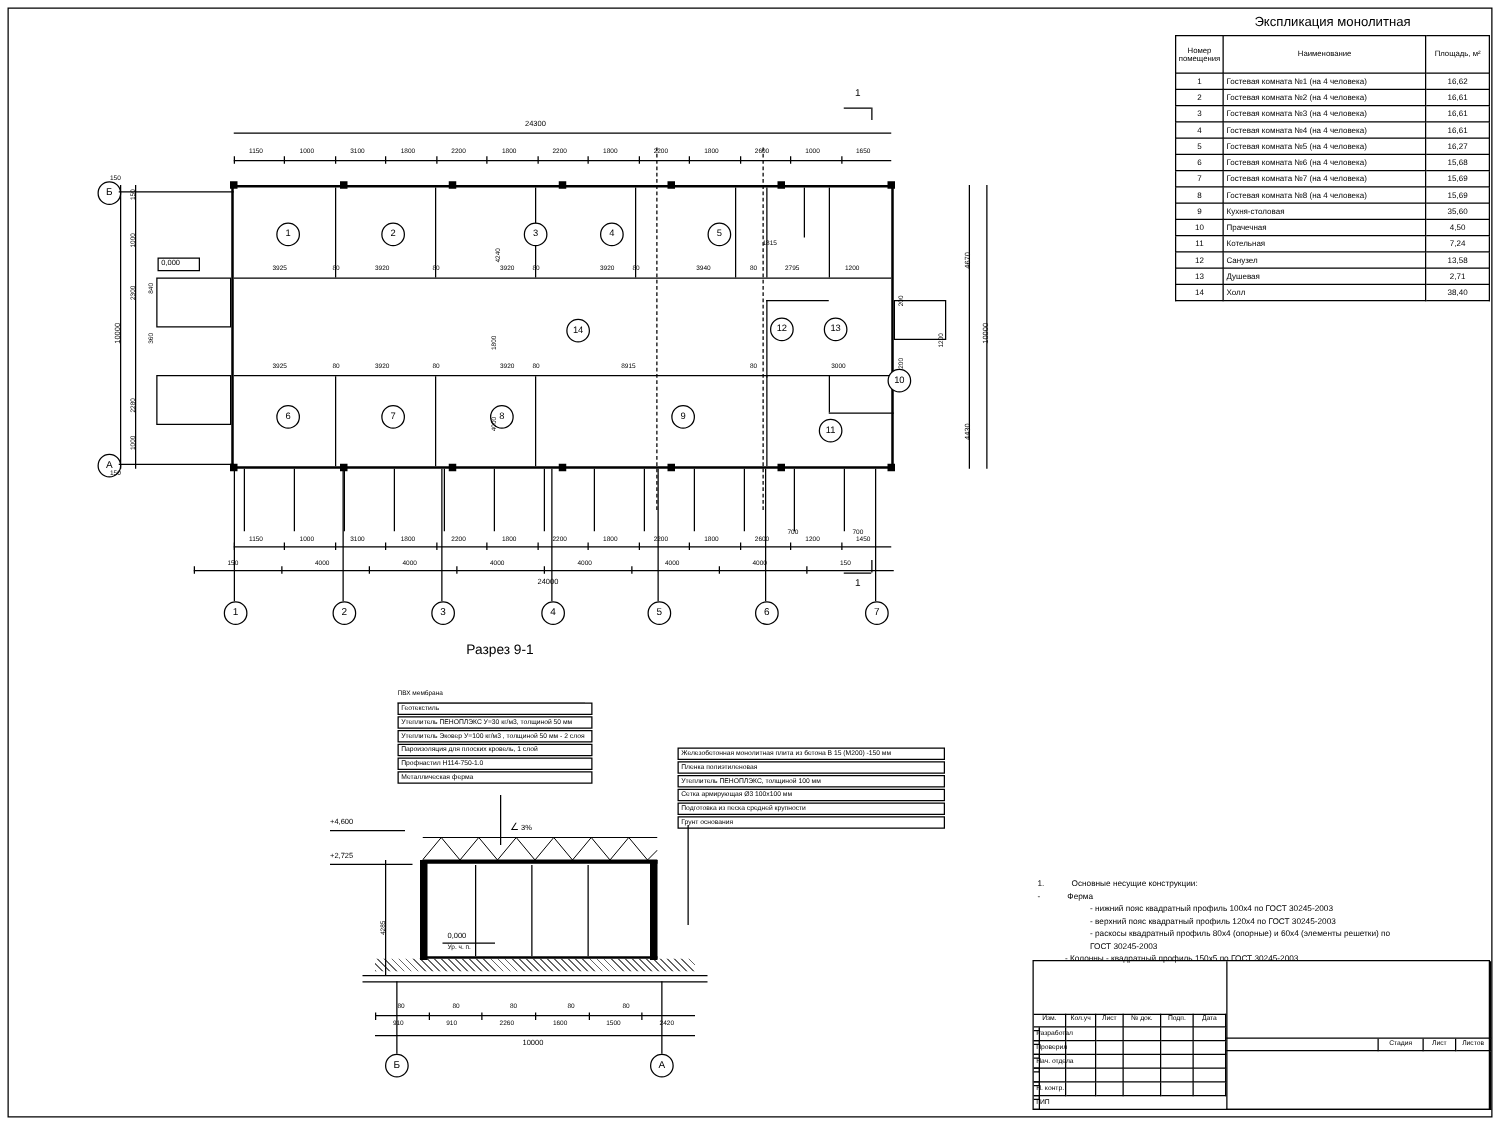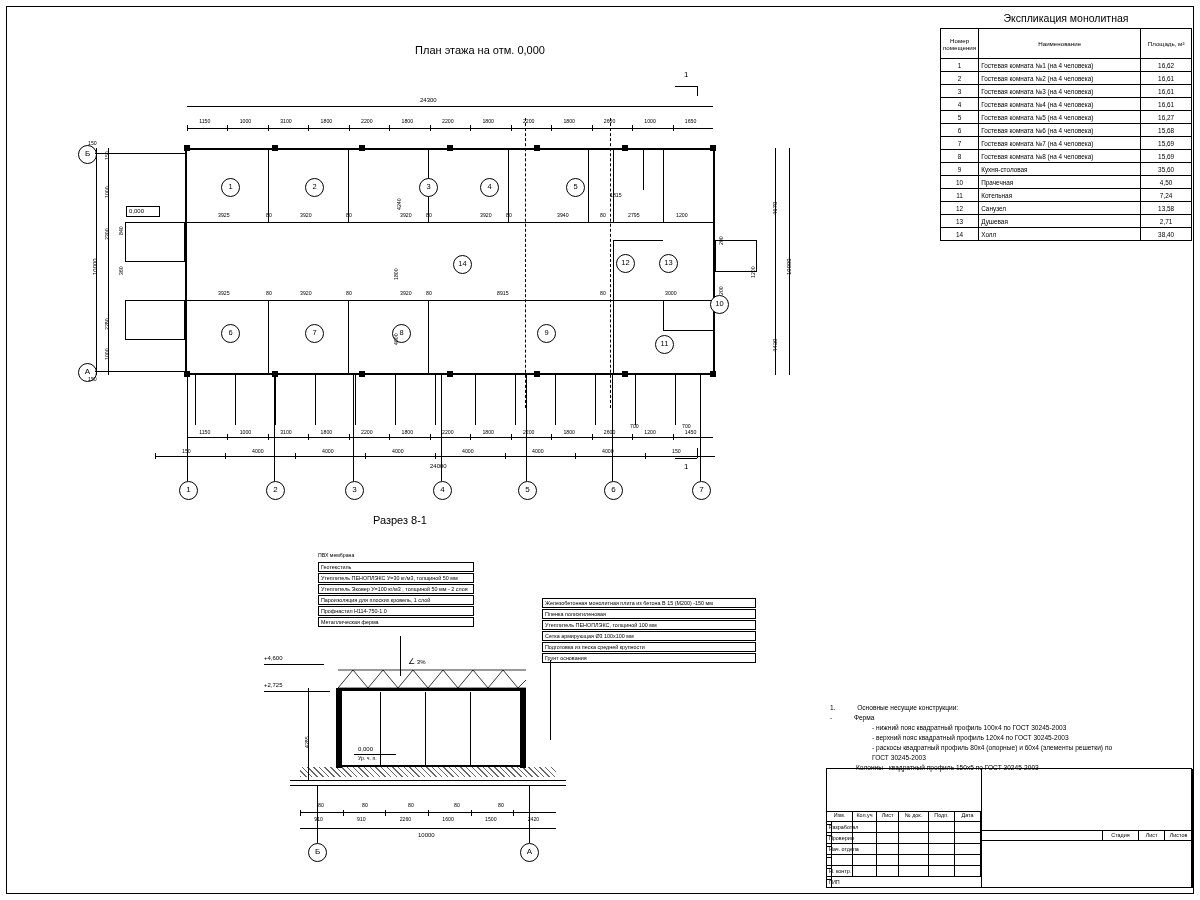--- a/index.html
+++ b/index.html
@@ -135,22 +135,21 @@
           </tr>
           <tr>
             <td class="c-num">14</td>
             <td class="c-name">Холл</td>
             <td class="c-area">38,40</td>
           </tr>
         </tbody>
     </table>
   </div>
 
-  <div class="plan-title">План этажа на отм. 0,000</div>
-  <div class="section-title">Разрез 8-1</div>
+  <div class="section-title">Разрез 9-1</div>
 
   <div class="abs" style="left:0;top:0;width:940px;height:520px;">
 
     <div class="wall" style="left:185px;top:148px;width:530px;height:2px;"></div>
     <div class="wall" style="left:185px;top:373px;width:530px;height:2px;"></div>
     <div class="wall" style="left:185px;top:148px;width:2px;height:227px;"></div>
     <div class="wall" style="left:713px;top:148px;width:2px;height:227px;"></div>
 
     <div class="wall" style="left:187px;top:222px;width:526px;height:1px;"></div>
     <div class="wall" style="left:187px;top:300px;width:526px;height:1px;"></div>

